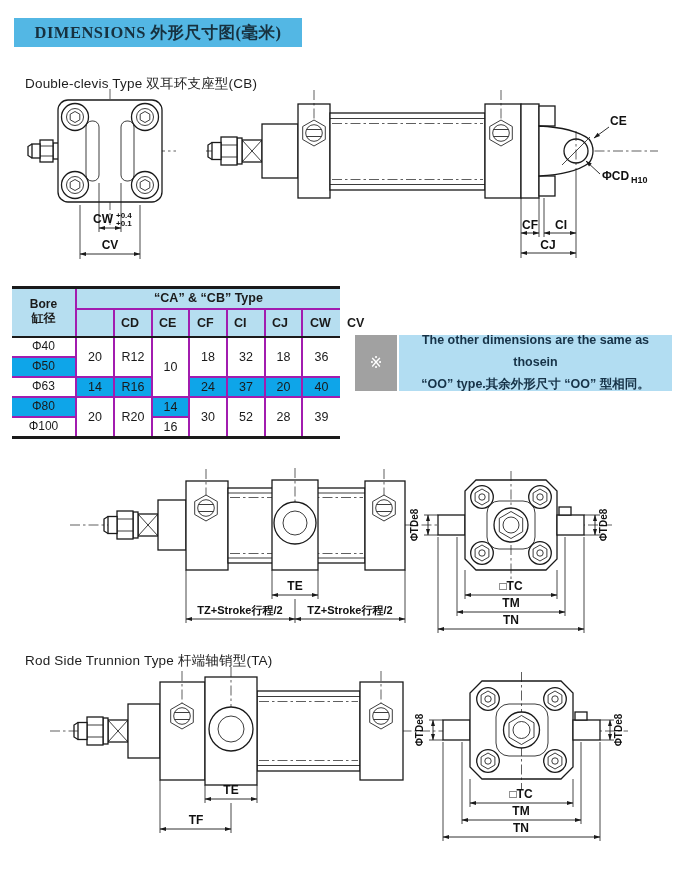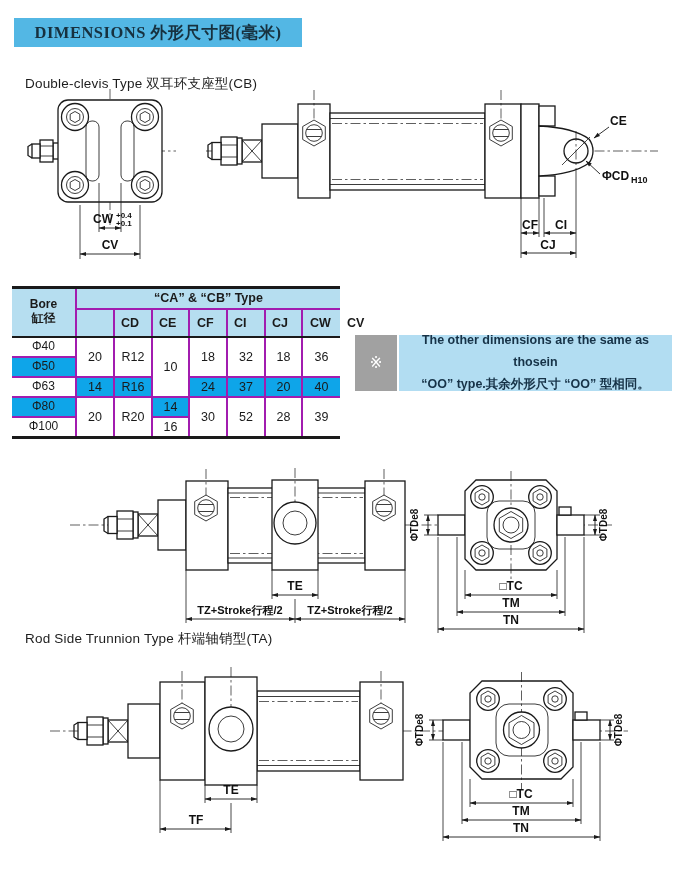--- a/index.html
+++ b/index.html
@@ -296,21 +296,21 @@
       <line class="ext" x1="555" y1="74" x2="555" y2="153"></line>
       <line class="dim" x1="447" y1="149" x2="555" y2="149" marker-start="url(#ar)" marker-end="url(#ar)"></line>
       <text class="dtxt" x="501" y="144" text-anchor="middle">TM</text>
       <line class="ext" x1="428" y1="74" x2="428" y2="170"></line>
       <line class="ext" x1="574" y1="74" x2="574" y2="170"></line>
       <line class="dim" x1="428" y1="166" x2="574" y2="166" marker-start="url(#ar)" marker-end="url(#ar)"></line>
       <text class="dtxt" x="501" y="161" text-anchor="middle">TN</text>
     </g>
   </svg>
 
-  <div class="sec-heading" style="top:630px">Rod Side Trunnion Type 杆端轴销型(TA)</div>
+  <div class="sec-heading" style="top:652px">Rod Side Trunnion Type 杆端轴销型(TA)</div>
 
   <svg class="drw" style="left:10px;top:664px" width="660" height="206" viewBox="0 0 660 206">
     <g>
       <line class="cl" x1="40" y1="67" x2="618" y2="67"></line>
       <use href="#rodend" x="118" y="67"></use>
       <rect class="lnf" x="118" y="40" width="32" height="54"></rect>
       <rect class="lnf" x="150" y="18" width="45" height="98"></rect>
       <line class="cl" x1="172" y1="7" x2="172" y2="63"></line>
       <use href="#porthex" x="172" y="52"></use>
       <rect class="lnf" x="247" y="27" width="103" height="80"></rect>

